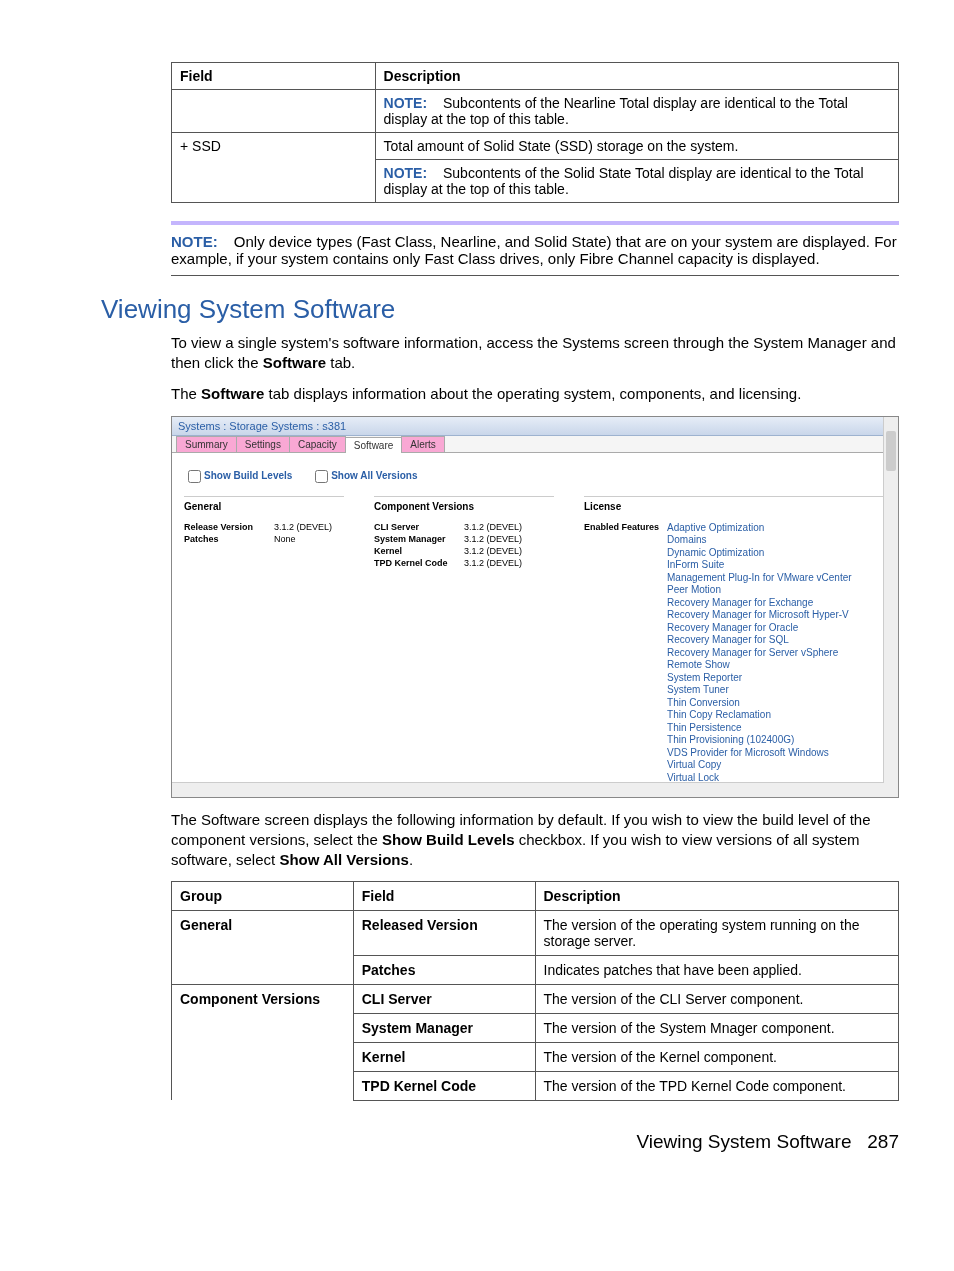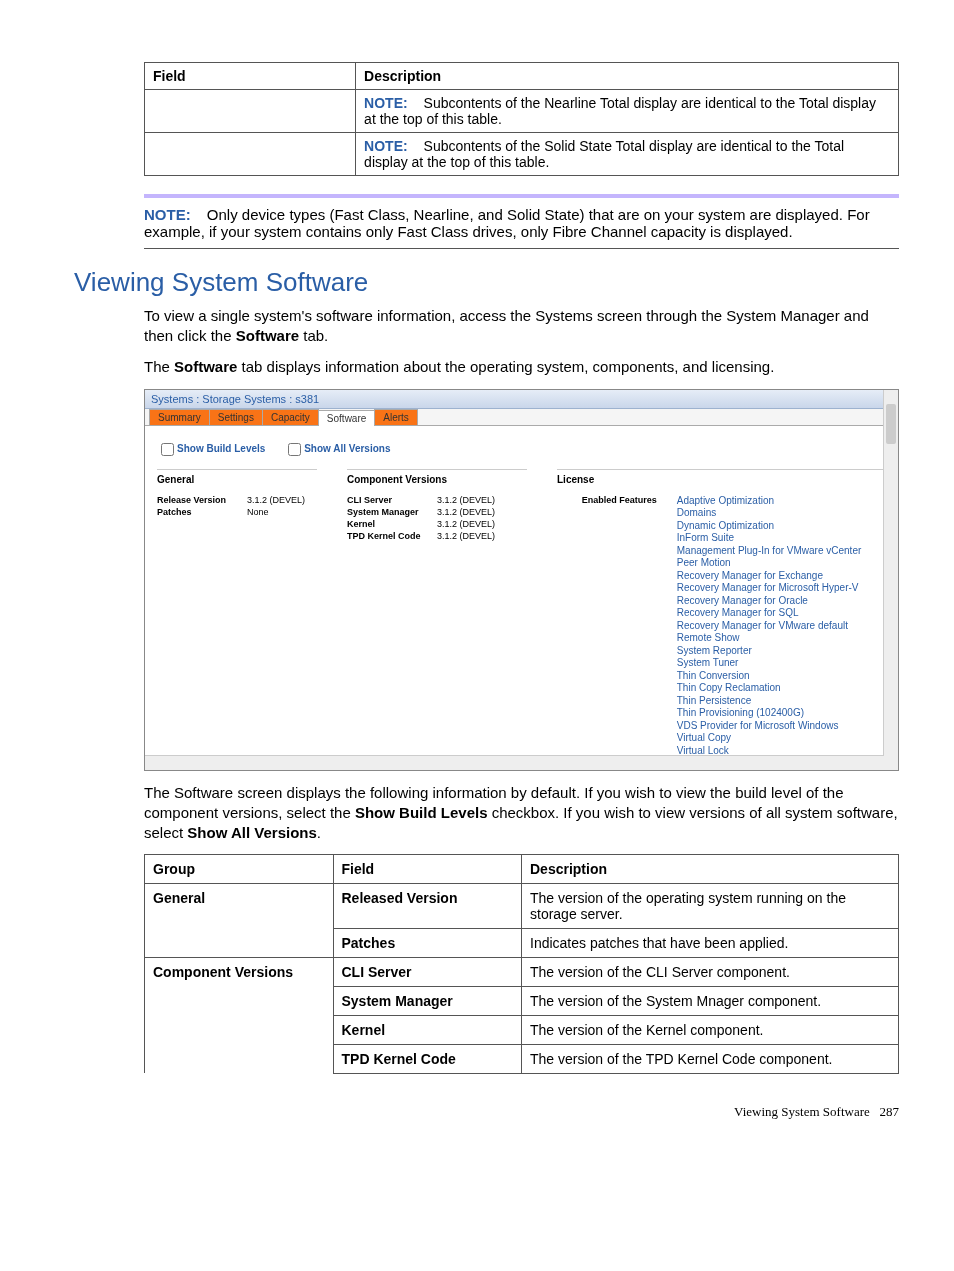--- a/index.html
+++ b/index.html
@@ -5,22 +5,21 @@
   body {
     margin: 0;
     padding: 0;
     font-family: Arial, Helvetica, sans-serif;
     font-size: 15px;
     color: #000;
     background: #fff;
     width: 954px;
   }
   .page {
-    padding: 60px 55px 30px 66px;
-    margin-left: 8px;
+    padding: 60px 55px 30px 101px;
   }
   table.doc-table {
     border-collapse: collapse;
     width: 100%;
     margin-top: 2px;
     margin-left: 70px;
     width: calc(100% - 70px);
   }
   table.doc-table th, table.doc-table td {
     border: 1px solid #555;
@@ -77,21 +76,21 @@
     border-bottom: 1px solid #aaa;
     background: #f5f5f5;
     padding-left: 4px;
   }
   .ss-tab {
     border: 1px solid #aaa;
     border-bottom: none;
     padding: 2px 8px;
     margin-right: -1px;
     font-size: 10px;
-    background: #f97316;
+    background: #f9a8d4;
     color: #333;
   }
   .ss-tab.active {
     background: #fff;
     font-weight: normal;
     position: relative;
     top: 1px;
   }
   .ss-body {
     padding: 10px 12px;
@@ -141,24 +140,23 @@
   }
   .ss-scrollbar-h {
     position: absolute;
     left: 0; right: 14px; bottom: 0;
     height: 14px;
     background: #eee;
     border-top: 1px solid #ccc;
   }
   .footer {
     text-align: right;
-    font-size: 13px;
+    font-size: 19px;
     margin-top: 30px;
     margin-right: 0;
-    font-family: Liberation Serif, serif;
   }
   table.doc-table2 {
     border-collapse: collapse;
     margin-left: 70px;
     width: calc(100% - 70px);
     border-radius: 22px;
   }
   table.doc-table2 th, table.doc-table2 td {
     border: 1px solid #555;
     padding: 6px 8px;
@@ -178,20 +176,24 @@
         <tr>
       <th style="width:28%">Field</th>
       <th>Description</th>
     </tr>
     <tr>
       <td></td>
       <td>
         <span class="note-label">NOTE:</span>
         <span>Subcontents of the Nearline Total display are identical to the Total display at the top of this table.</span>
       </td>
+    </tr>
+    <tr>
+      <td style="border-bottom:none">+ SSD</td>
+      <td>Total amount of Solid State (SSD) storage on the system.</td>
     </tr>
     <tr>
       <td style="border-top:none"></td>
       <td>
         <span class="note-label">NOTE:</span>
         <span>Subcontents of the Solid State Total display are identical to the Total display at the top of this table.</span>
       </td>
     </tr>
   </tbody>
     </table>
@@ -250,34 +252,34 @@
               <span class="k">Kernel</span>
               <span class="v">3.1.2 (DEVEL)</span>
             </div>
           <div class="ss-kv">
               <span class="k">TPD Kernel Code</span>
               <span class="v">3.1.2 (DEVEL)</span>
             </div>
         </div>
         <div class="ss-col">
           <div class="ss-colhead">License</div>
-          <div style="display:flex; gap:20px;justify-content:center;">
+          <div style="display:flex; gap:8px;">
             <div style="font-weight:bold; font-size:9px; flex:0 0 auto">Enabled Features</div>
             <div class="ss-features">
               <div>Adaptive Optimization</div>
               <div>Domains</div>
               <div>Dynamic Optimization</div>
               <div>InForm Suite</div>
               <div>Management Plug-In for VMware vCenter</div>
               <div>Peer Motion</div>
               <div>Recovery Manager for Exchange</div>
               <div>Recovery Manager for Microsoft Hyper-V</div>
               <div>Recovery Manager for Oracle</div>
               <div>Recovery Manager for SQL</div>
-              <div>Recovery Manager for VMware default</div>
+              <div>Recovery Manager for Server vSphere</div>
               <div>Remote Show</div>
               <div>System Reporter</div>
               <div>System Tuner</div>
               <div>Thin Conversion</div>
               <div>Thin Copy Reclamation</div>
               <div>Thin Persistence</div>
               <div>Thin Provisioning (102400G)</div>
               <div>VDS Provider for Microsoft Windows</div>
               <div>Virtual Copy</div>
               <div>Virtual Lock</div>

